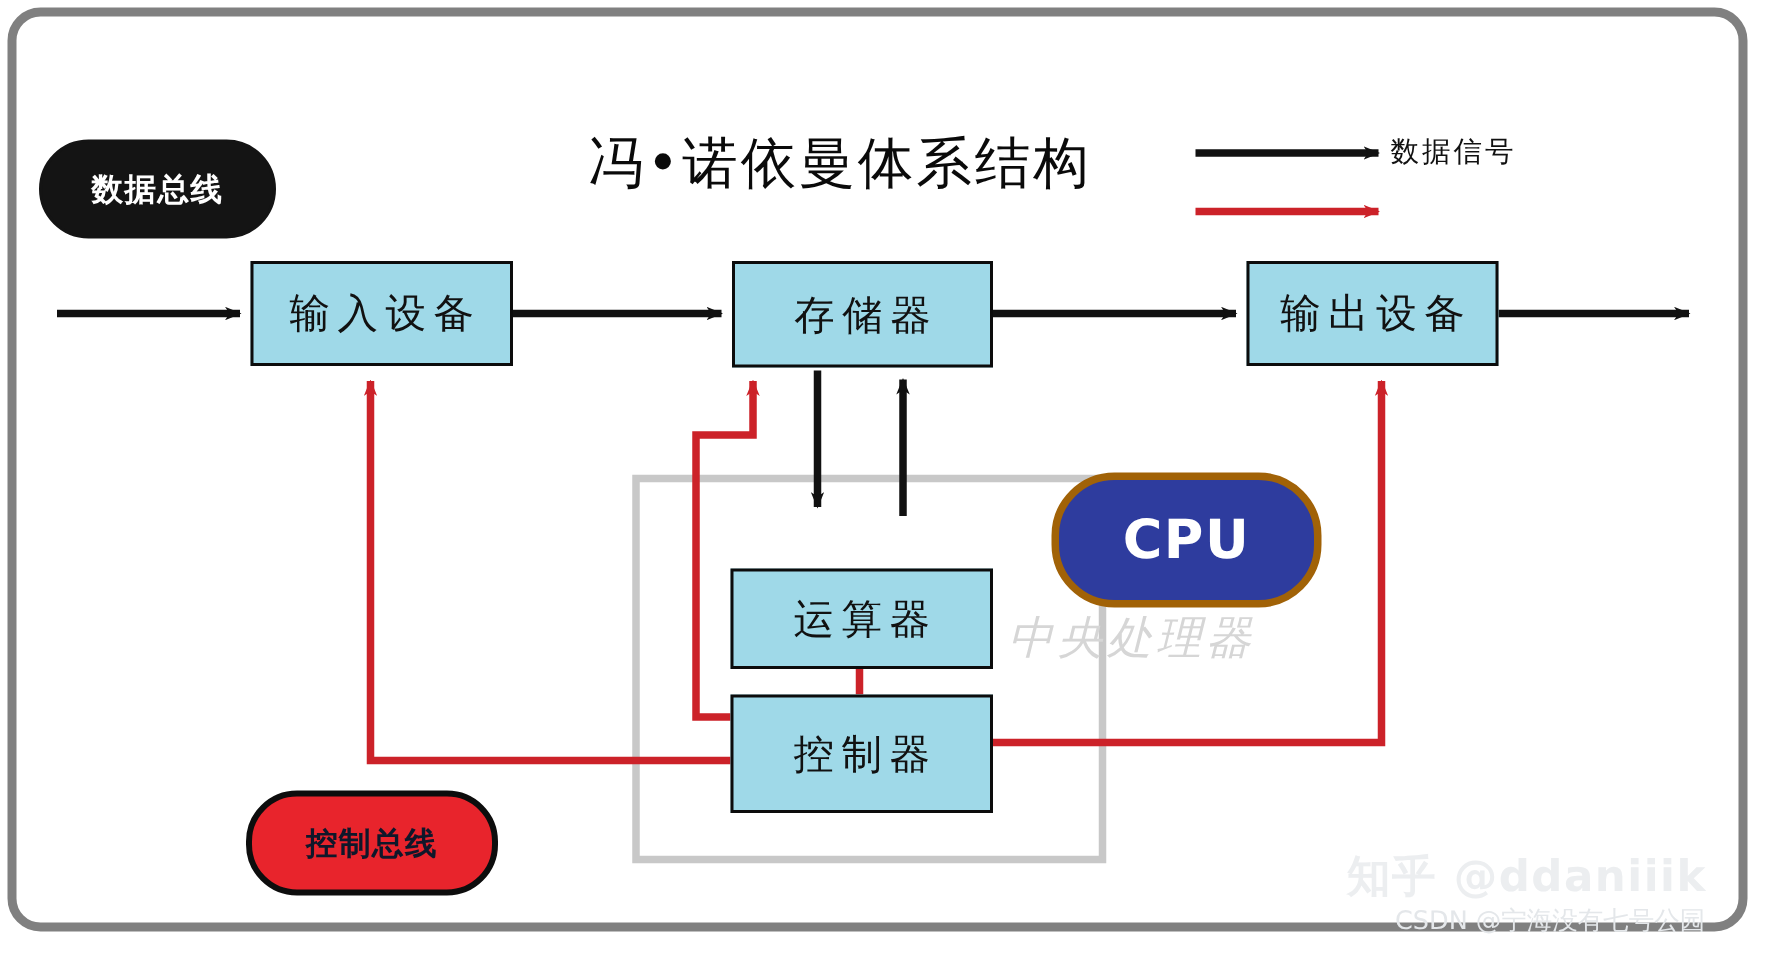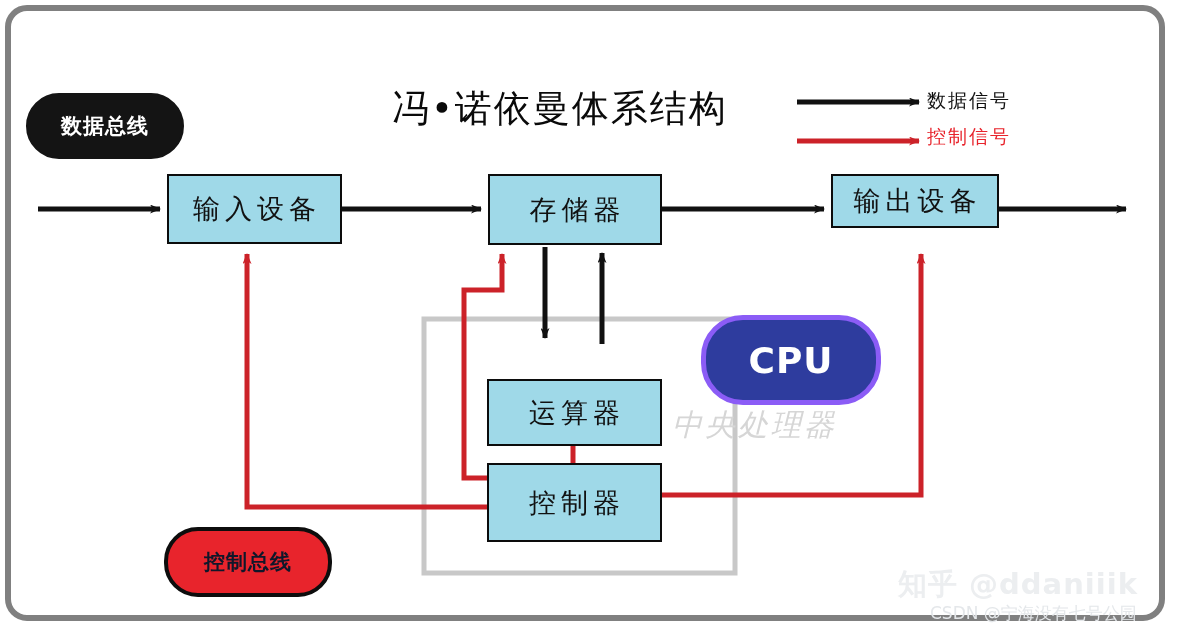--- a/index.html
+++ b/index.html
@@ -12,21 +12,21 @@
         display:flex;align-items:center;justify-content:center;}
   .node span{font-family:"DejaVu Serif","Liberation Serif",serif;font-size:27px;color:#111;
              letter-spacing:5px;white-space:nowrap;text-indent:5px;}
   .pill{position:absolute;border-radius:34px;display:flex;align-items:center;justify-content:center;}
   #bus-data{left:26px;top:93px;width:154px;height:62px;background:#141414;border:2px solid #141414;}
   #bus-data span{color:#fff;font-size:21px;font-weight:bold;letter-spacing:1px;
                  font-family:Liberation Serif, serif;}
   #bus-ctrl{left:164px;top:527px;width:160px;height:62px;background:#e8242c;border:4px solid #0d0d0d;}
   #bus-ctrl span{color:#0f172a;font-size:21px;font-weight:bold;letter-spacing:1px;
                  font-family:"DejaVu Sans","Liberation Sans",sans-serif;}
-  #cpu-badge{left:701px;top:315px;width:170px;height:80px;background:#2e3c9e;border:5px solid #8b5cf6;
+  #cpu-badge{left:701px;top:315px;width:170px;height:80px;background:#2e3c9e;border:5px solid #a16207;
              border-radius:42px;}
   #cpu-badge span{color:#fff;font-size:36px;font-weight:bold;letter-spacing:1px;
                   font-family:"DejaVu Sans","Liberation Sans",sans-serif;}
   #title{position:absolute;left:392px;top:84px;width:400px;text-align:left;
          font-family:"DejaVu Serif","Liberation Serif",serif;font-size:37px;color:#0a0a0a;
          letter-spacing:2px;white-space:nowrap;}
   .legend-label{position:absolute;font-family:"DejaVu Serif","Liberation Serif",serif;
                 font-size:19px;letter-spacing:2px;white-space:nowrap;}
   #legend-data{left:927px;top:88px;color:#111;}
   #legend-ctrl{left:927px;top:124px;color:#e8242c;}
@@ -77,39 +77,38 @@
 
     <g fill="none">
       <line x1="797" y1="102" x2="919" y2="102" stroke="#111111" stroke-width="5" marker-end="url(#ah-black)"></line>
       <line x1="797" y1="141" x2="919" y2="141" stroke="#cc2229" stroke-width="5" marker-end="url(#ah-red)"></line>
     </g>
   </svg>
 
   <div id="title">冯•诺依曼体系结构</div>
 
   <div class="legend-label" id="legend-data">数据信号</div>
-  <div class="legend-label" id="legend-ctrl">控制信号</div>
 
   <div class="pill" id="bus-data">
     <span>数据总线</span>
   </div>
 
   <div class="pill" id="bus-ctrl">
     <span>控制总线</span>
   </div>
 
   <div class="node" id="node-input" style="left:167px;top:174px;width:175px;height:70px;">
     <span>输入设备</span>
   </div>
 
   <div class="node" id="node-memory" style="left:488px;top:174px;width:174px;height:71px;">
     <span>存储器</span>
   </div>
 
-  <div class="node" id="node-output" style="left:831px;top:174px;width:168px;height:54px;">
+  <div class="node" id="node-output" style="left:831px;top:174px;width:168px;height:70px;">
     <span>输出设备</span>
   </div>
 
   <div class="node" id="node-alu" style="left:487px;top:350px;width:175px;height:67px;margin-top:29px;">
     <span>运算器</span>
   </div>
 
   <div class="node" id="node-controller" style="left:487px;top:463px;width:175px;height:79px;">
     <span>控制器</span>
   </div>

